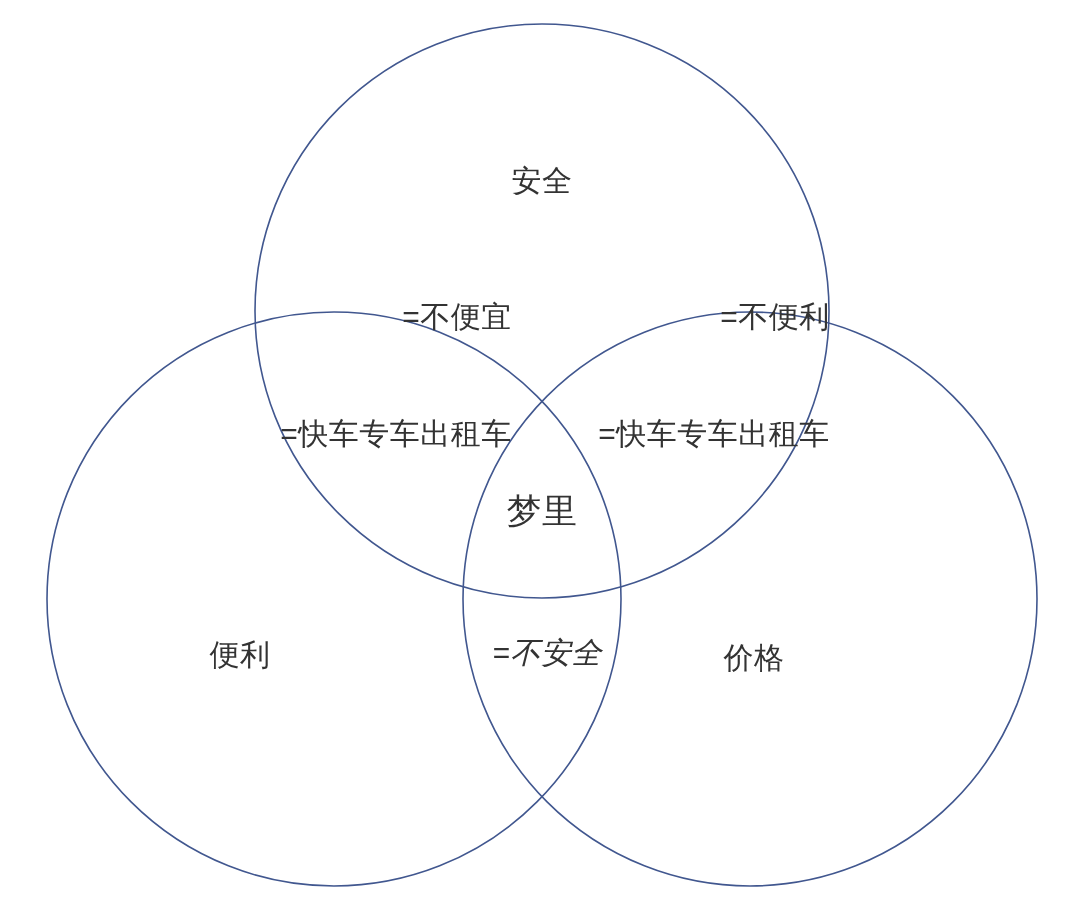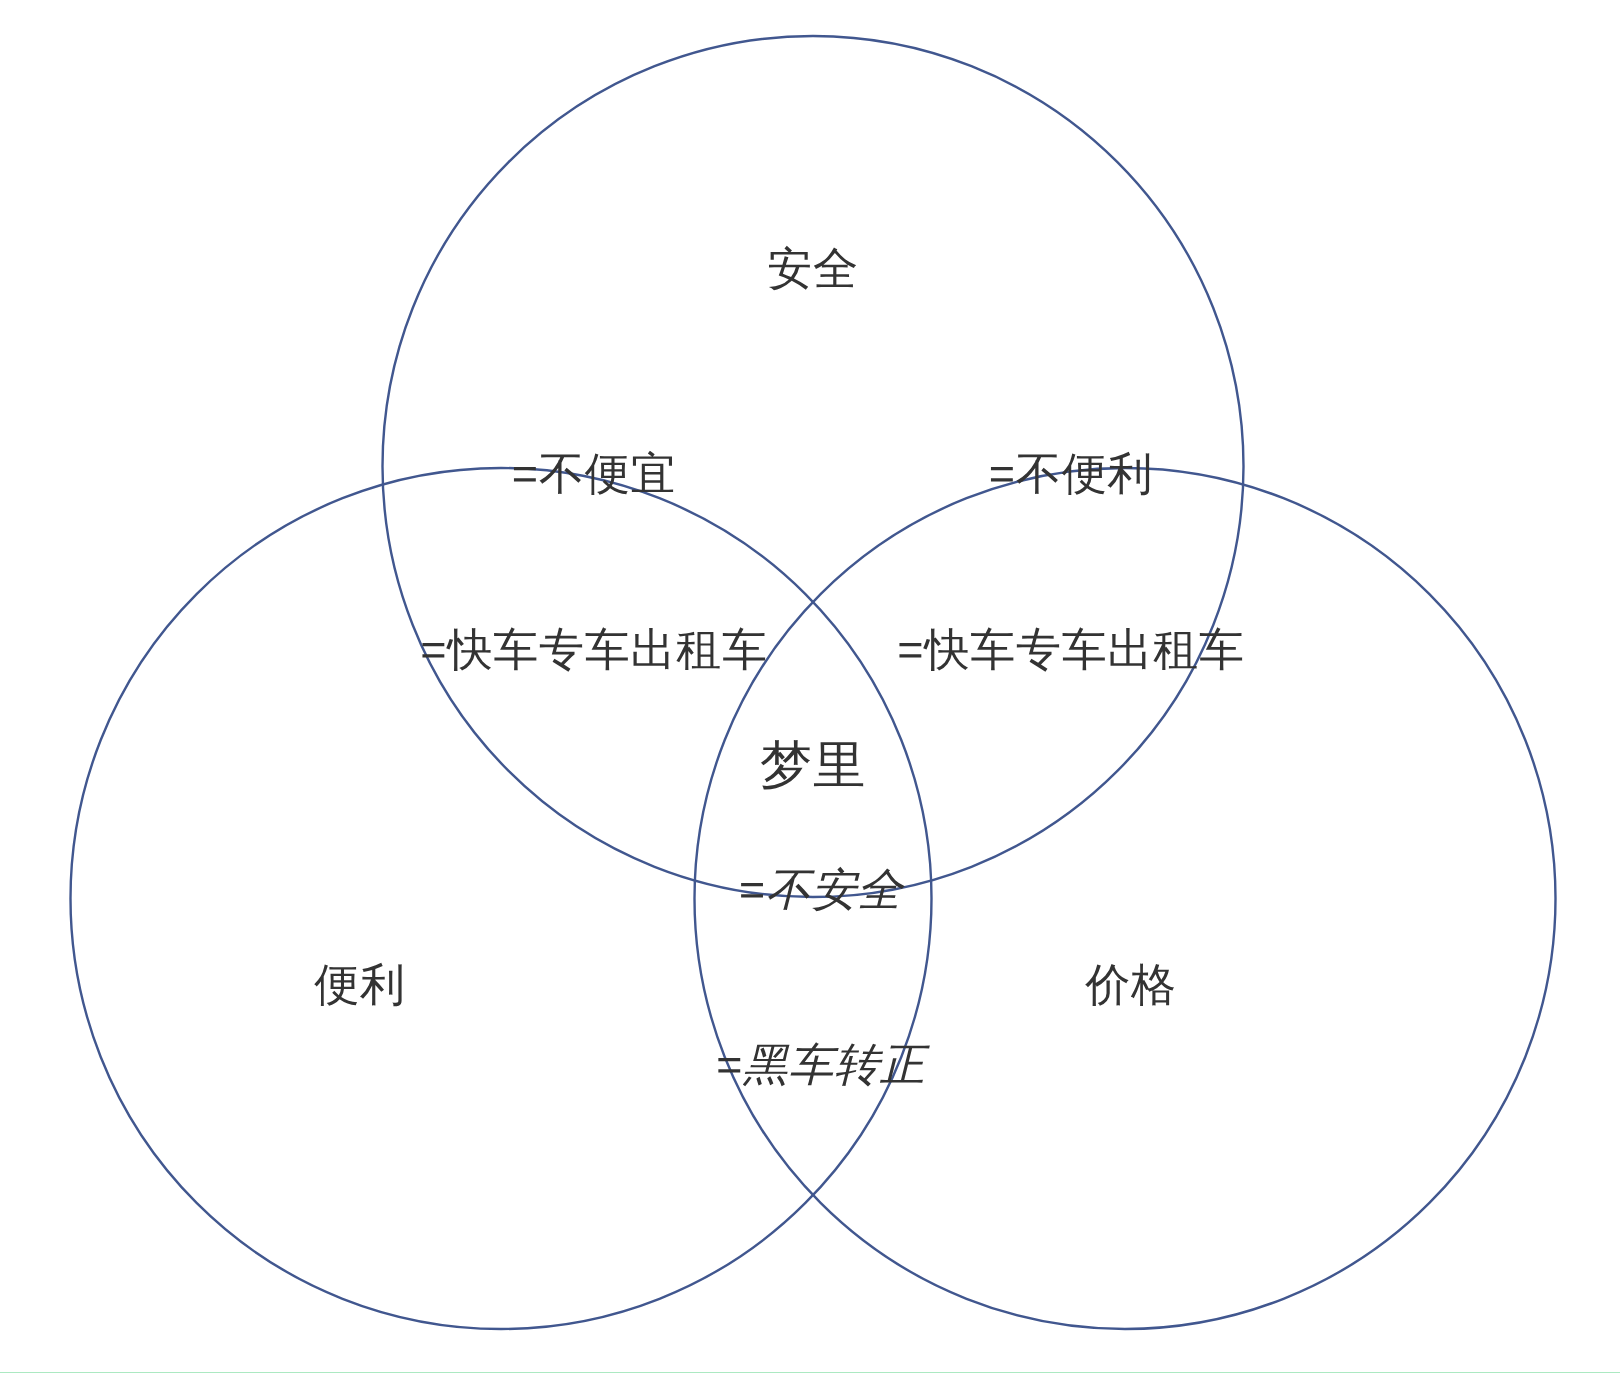--- a/index.html
+++ b/index.html
@@ -38,55 +38,54 @@
     letter-spacing: 0.5px;
     -webkit-font-smoothing: antialiased;
   }
   .set-label {
     font-size: 30px;
     transform: translate(-50%, -50%);
   }
   .region-label {
     font-size: 30px;
     transform: translate(-50%, -50%);
-    text-align: center;
+    text-align: right;
   }
   .center-label {
     font-size: 35px;
     transform: translate(-50%, -50%);
   }
 </style>
 </head>
 <body>
 
-<div id="diagram-root" style="background: #22c55e;">
+<div id="diagram-root" style="background: #f97316;">
 
   <svg id="venn-svg" viewBox="0 0 1080 915">
     <rect x="0" y="0" width="1080" height="915" fill="#ffffff"></rect>
     <circle id="circle-safety" class="venn-circle" fill="none" cx="542" cy="311" r="287" stroke="#41578f" stroke-width="1.6"></circle>
     <circle id="circle-convenience" class="venn-circle" fill="none" cx="334" cy="599" r="287" stroke="#41578f" stroke-width="1.6"></circle>
     <circle id="circle-price" class="venn-circle" fill="none" cx="750" cy="599" r="287" stroke="#41578f" stroke-width="1.6"></circle>
   </svg>
 
   <div class="venn-label set-label" id="lbl-safety" style="left: 542px; top: 180px; color: rgb(51, 51, 51);">安全</div>
 
-  <div class="venn-label set-label" id="lbl-convenience" style="left: 240px; top: 657px; color: rgb(51, 51, 51);">便利</div>
+  <div class="venn-label set-label" id="lbl-convenience" style="left: 240px; top: 657px; color: rgb(51, 51, 51); font-family: Liberation Mono, monospace;">便利</div>
 
   <div class="venn-label set-label" id="lbl-price" style="left: 754px; top: 657px; color: rgb(51, 51, 51);">价格</div>
 
   <div class="venn-label region-label" id="lbl-region-0" style="left: 396px; top: 375px; color: rgb(51, 51, 51);">
     <div>=不便宜</div>
     <div>=快车专车出租车</div>
   </div>
 
   <div class="venn-label region-label" id="lbl-region-1" style="left: 714px; top: 375px; color: rgb(51, 51, 51);">
     <div>=不便利</div>
     <div>=快车专车出租车</div>
   </div>
 
   <div class="venn-label region-label" id="lbl-region-2" style="left: 547px; top: 652px; color: rgb(51, 51, 51); font-style: italic;">
     <div>=不安全</div>
-    <div>=黑车转正</div>
   </div>
 
   <div class="venn-label center-label" id="lbl-center" style="left: 542px; top: 511px; color: rgb(51, 51, 51);">梦里</div>
 
 </div>
 
 </body></html>

